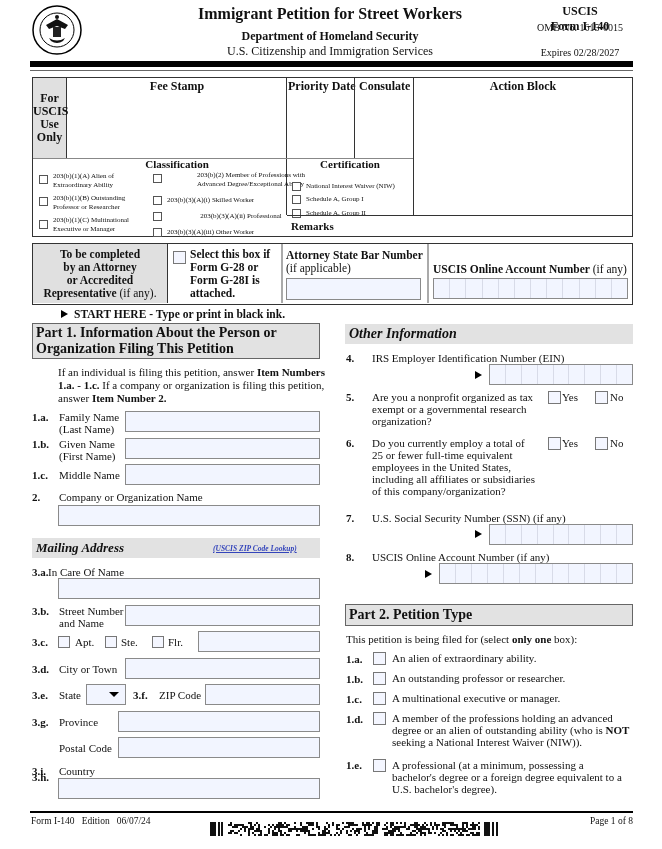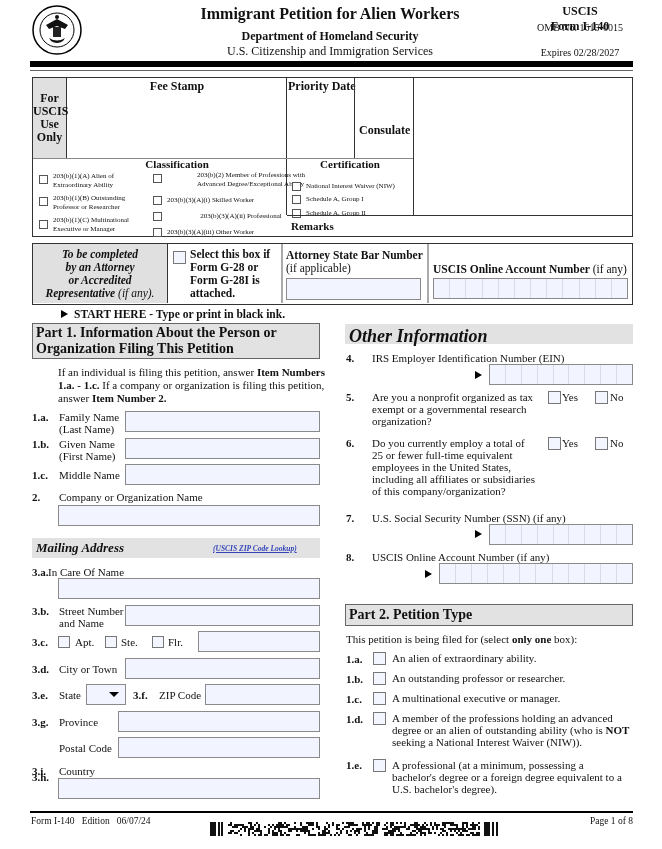--- a/index.html
+++ b/index.html
@@ -25,38 +25,39 @@
 <div class="abs" style="left:32px;top:5px;width:50px;height:50px;">
   <svg width="50" height="50" viewBox="0 0 50 50">
     <circle cx="25" cy="25" r="24" fill="#fff" stroke="#000" stroke-width="1.5"></circle>
     <circle cx="25" cy="25" r="17" fill="#fff" stroke="#000" stroke-width="1"></circle>
     <path d="M14 20 L25 14 L36 20 L33 24 L25 21 L17 24 Z" fill="#111"></path>
     <rect x="21" y="22" width="8" height="10" fill="#222"></rect>
     <path d="M17 33 Q25 38 33 33 L31 36 Q25 40 19 36 Z" fill="#111"></path>
     <circle cx="25" cy="12" r="2" fill="#111"></circle>
   </svg>
 </div>
-<div class="abs b" style="left:180px;top:5px;width:300px;text-align:center;font-size:16px;">Immigrant Petition for Alien Workers</div>
+<div class="abs b" style="left:180px;top:5px;width:300px;text-align:center;font-size:16px;">Immigrant Petition for Street Workers</div>
 <div class="abs b" style="left:180px;top:29px;width:300px;text-align:center;font-size:12px;">Department of Homeland Security</div>
 <div class="abs" style="left:180px;top:44px;width:300px;text-align:center;font-size:12px;">U.S. Citizenship and Immigration Services</div>
 <div class="abs b" style="left:520px;top:4px;width:120px;text-align:center;font-size:12px;">USCIS</div>
 <div class="abs b" style="left:520px;top:19px;width:120px;text-align:center;font-size:12px;">Form I-140</div>
 <div class="abs" style="left:520px;top:22px;width:120px;text-align:center;font-size:10px;">OMB No. 1615-0015</div>
 <div class="abs" style="left:520px;top:47px;width:120px;text-align:center;font-size:10px;">Expires 02/28/2027</div>
 <div class="abs" style="left:30px;top:61px;width:603px;height:6px;background:#000;"></div>
 <div class="abs" style="left:30px;top:70px;width:603px;height:1px;background:#666;"></div>
 
 <div class="abs" style="left:32px;top:77px;width:601px;height:160px;border:1.5px solid #333;box-sizing:border-box;">
   <div class="abs b" style="left:0;top:0;width:34px;height:80px;background:#e0e0e0;border-right:1px solid #333;font-size:12px;text-align:center;line-height:13px;padding-top:14px;box-sizing:border-box;">For USCIS Use Only</div>
   <div class="abs b" style="left:34px;top:1px;width:220px;text-align:center;font-size:12px;">Fee Stamp</div>
   <div class="abs" style="left:253px;top:0;width:1px;height:137px;background:#333;"></div>
   <div class="abs b" style="left:255px;top:1px;font-size:12px;">Priority Date</div>
   <div class="abs" style="left:321px;top:0;width:1px;height:80px;background:#333;"></div>
-  <div class="abs b" style="left:326px;top:1px;font-size:12px;margin-top:44px;">Consulate</div>
+  <div class="abs b" style="left:326px;top:1px;font-size:12px;">Consulate</div>
   <div class="abs" style="left:380px;top:0;width:1px;height:137px;background:#333;"></div>
+  <div class="abs b" style="left:381px;top:1px;width:218px;text-align:center;font-size:12px;">Action Block</div>
   <div class="abs" style="left:0;top:80px;width:380px;height:1px;background:#888;"></div>
 
   <div class="abs b" style="left:34px;top:80px;width:220px;text-align:center;font-size:11px;">Classification</div>
   <div class="cbox sm" style="left:6px;top:97px;"></div>
   <div class="abs small" style="left:20px;top:94px;width:90px;">203(b)(1)(A) Alien of Extraordinary Ability</div>
   <div class="cbox sm" style="left:6px;top:119px;"></div>
   <div class="abs small" style="left:20px;top:116px;width:90px;">203(b)(1)(B) Outstanding Professor or Researcher</div>
   <div class="cbox sm" style="left:6px;top:142px;"></div>
   <div class="abs small" style="left:20px;top:138px;width:90px;">203(b)(1)(C) Multinational Executive or Manager</div>
   <div class="cbox sm" style="left:120px;top:96px;"></div>
@@ -73,21 +74,21 @@
   <div class="abs small" style="left:273px;top:104px;width:110px;">National Interest Waiver (NIW)</div>
   <div class="cbox sm" style="left:259px;top:117px;"></div>
   <div class="abs small" style="left:273px;top:117px;width:110px;">Schedule A, Group I</div>
   <div class="cbox sm" style="left:259px;top:131px;"></div>
   <div class="abs small" style="left:273px;top:131px;width:110px;">Schedule A, Group II</div>
   <div class="abs" style="left:254px;top:137px;width:346px;height:1px;background:#333;"></div>
   <div class="abs b" style="left:258px;top:142px;font-size:11px;">Remarks</div>
 </div>
 
 <div class="abs" style="left:32px;top:243px;width:601px;height:62px;border:1.5px solid #333;box-sizing:border-box;">
-  <div class="abs b" style="left:0;top:0;width:135px;height:59px;background:#e0e0e0;border-right:1px solid #333;text-align:center;font-size:11.5px;line-height:13px;padding-top:4px;box-sizing:border-box;font-style:italic;">
+  <div class="abs b" style="left:0;top:0;width:135px;height:59px;background:#e0e0e0;border-right:1px solid #333;text-align:center;font-size:11.5px;line-height:13px;padding-top:4px;box-sizing:border-box;">
     <div>To be completed</div>
     <div>by an Attorney</div>
     <div>or Accredited</div>
     <div><span>Representative</span><span style="font-weight:normal"> (if any).</span></div>
   </div>
   <div class="cbox" style="left:140px;top:7px;width:13px;height:13px;"></div>
   <div class="abs b" style="left:157px;top:4px;font-size:11.5px;line-height:13px;">
     <div>Select this box if</div>
     <div>Form G-28 or</div>
     <div>Form G-28I is</div>
@@ -194,21 +195,21 @@
 
 <div class="num" style="left:32px;top:742px;margin-top:29px;">3.h.</div>
 <div class="lbl" style="left:59px;top:742px;">Postal Code</div>
 <div class="field" style="left:118px;top:737px;width:202px;height:21px;"></div>
 
 <div class="num" style="left:32px;top:765px;">3.i.</div>
 <div class="lbl" style="left:59px;top:765px;">Country</div>
 <div class="field" style="left:58px;top:778px;width:262px;height:21px;"></div>
 
 <div class="hdrbar" style="left:345px;top:324px;width:288px;height:20px;"></div>
-<div class="abs b i" style="left:349px;top:326px;font-size:18px;font-style:italic;">Other Information</div>
+<div class="abs b i" style="left:349px;top:326px;font-size:14px;font-style:italic;">Other Information</div>
 
 <div class="num" style="left:346px;top:352px;">4.</div>
 <div class="lbl" style="left:372px;top:352px;">IRS Employer Identification Number (EIN)</div>
 <span class="tri abs" style="left:475px;top:371px;"></span>
 <div class="field" style="left:489px;top:364px;width:144px;height:21px;">
     <div class="combs" id="comb-ein">
       <span></span>
       <span></span>
       <span></span>
       <span></span>

